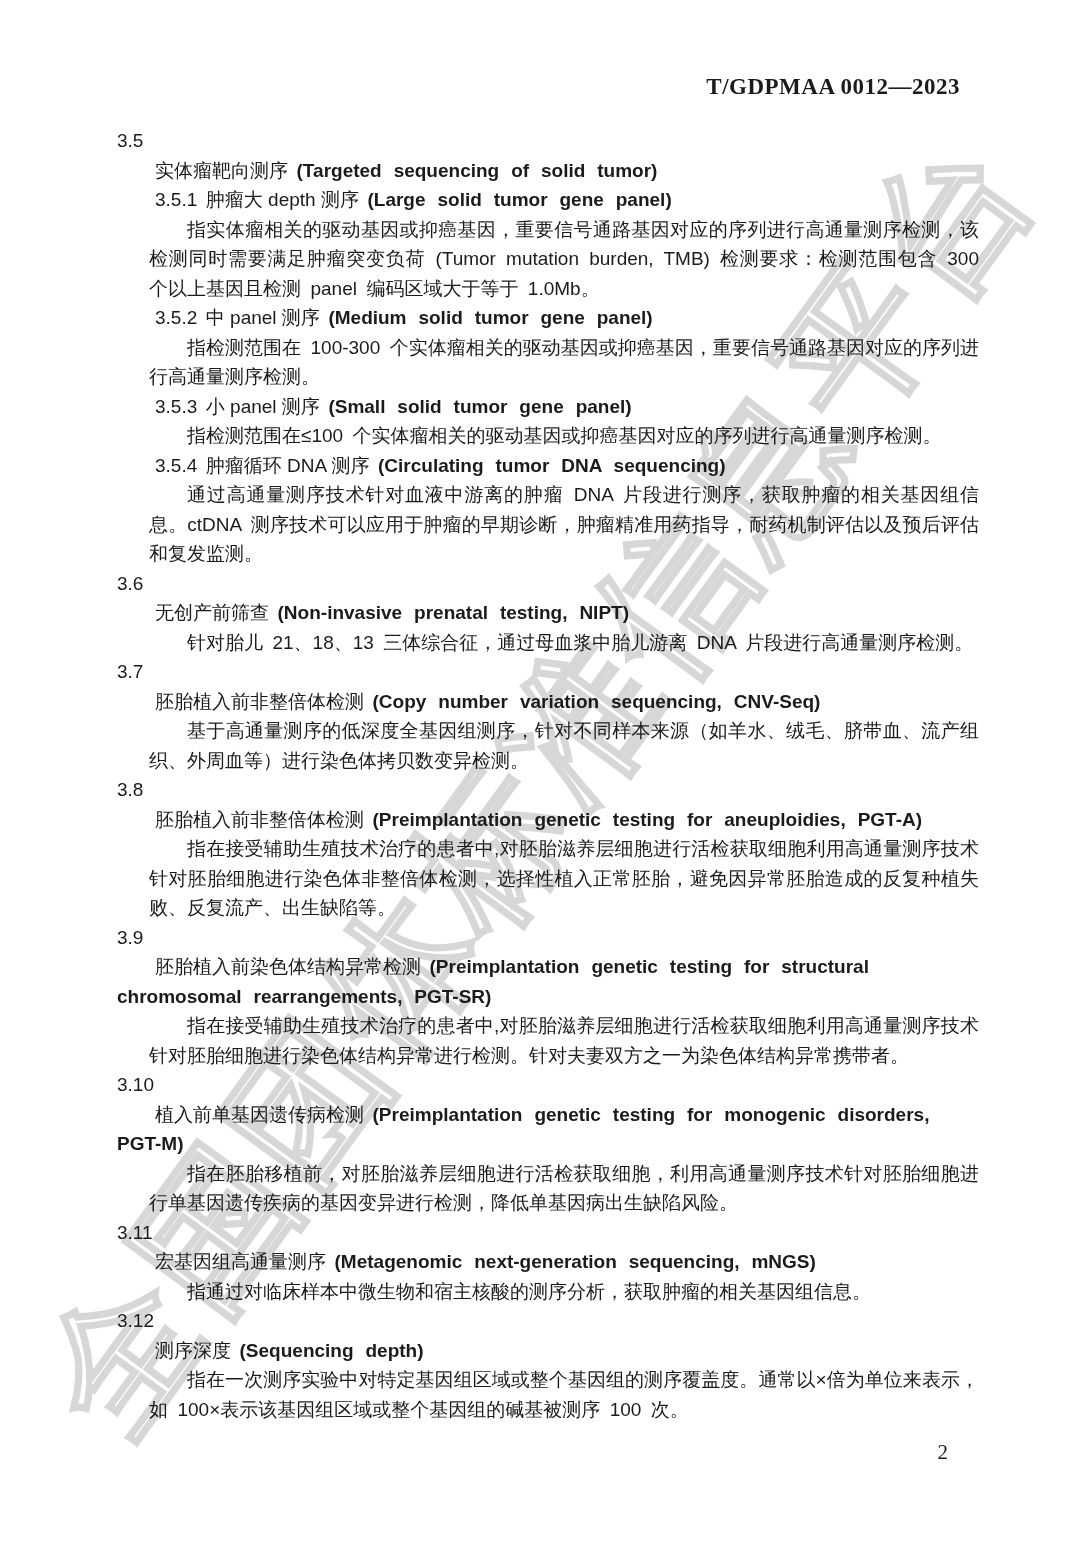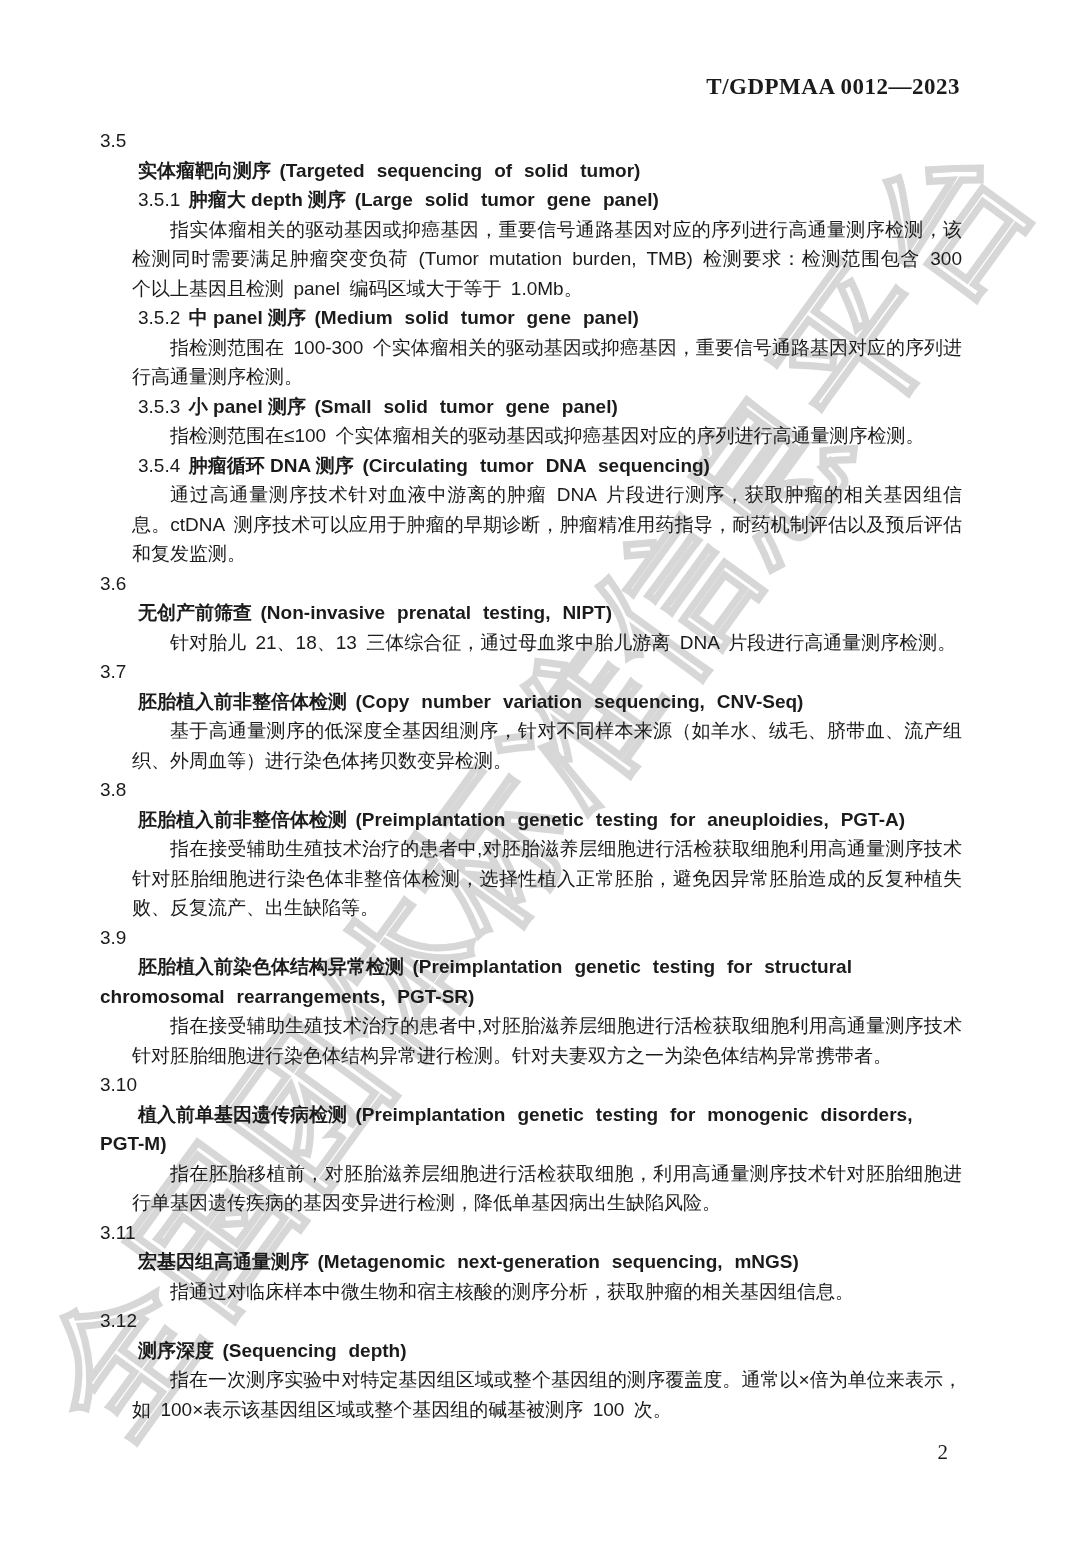--- a/index.html
+++ b/index.html
@@ -35,30 +35,30 @@
     white-space: nowrap;
     color: rgba(255,255,255,0);
     -webkit-text-stroke: 2.5px #d7d7d7;
     z-index: 0;
     user-select: none;
     pointer-events: none;
   }
   .content {
     position: absolute;
     top: 126px;
-    left: 100px;
+    left: 117px;
     width: 862px;
     font-size: 19px;
     line-height: 29.5px;
     z-index: 1;
   }
   .secnum { text-indent: 0; }
   .term { text-indent: 2em; }
   .term .num { font-weight: normal; margin-right: 0.45em; }
-  .term .cn { font-weight: bold; }
+  .term .cn { font-weight: normal; }
   .term .en { font-weight: bold; margin-left: 0.45em; word-spacing: 0.35em; }
   .para {
     text-align: justify;
     text-indent: 2em;
     word-spacing: 0.22em;
     margin-left: 32px;
   }
   .page-number {
     position: absolute;
     top: 1440px;

